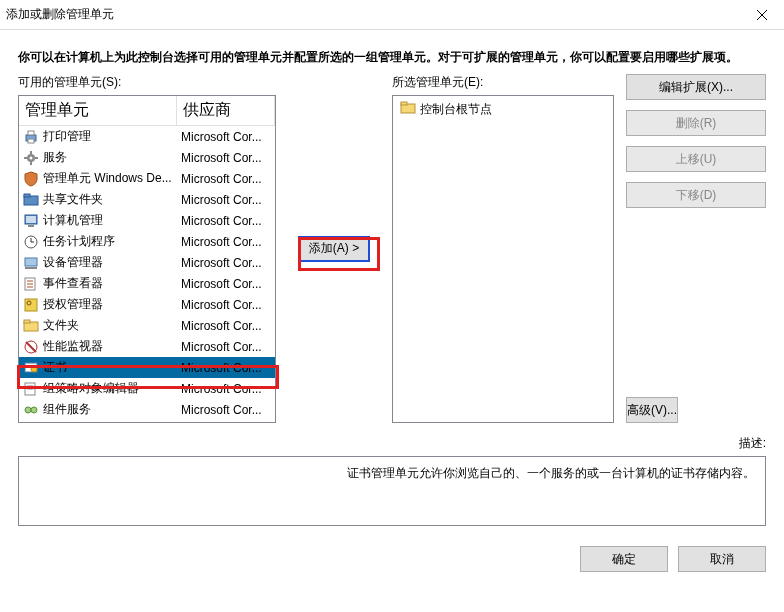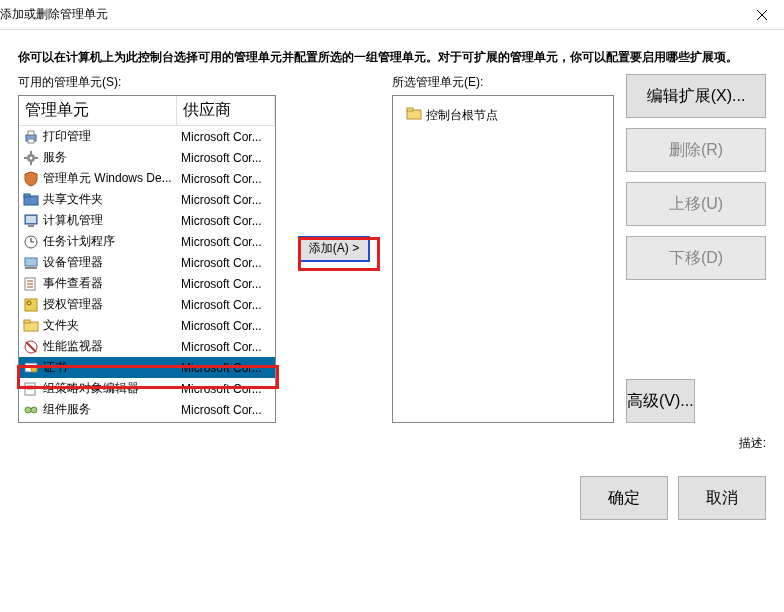--- a/index.html
+++ b/index.html
@@ -9,21 +9,21 @@
       background: #fff;
       width: 784px;
       height: 612px;
       overflow: hidden;
     }
     .titlebar {
       height: 30px;
       display: flex;
       align-items: center;
       justify-content: space-between;
-      padding-left: 0;
+      padding-left: 6px;
       border-bottom: 1px solid #ddd;
     }
     .titlebar .title { font-size: 12px; }
     .close-btn {
       width: 45px;
       height: 30px;
       display: flex;
       align-items: center;
       justify-content: center;
       font-size: 14px;
@@ -80,40 +80,40 @@
       align-items: center;
       justify-content: center;
     }
     .list-row .name { width: 138px; overflow: hidden; text-overflow: ellipsis; }
     .list-row .vendor { flex: 1; overflow: hidden; text-overflow: ellipsis; }
     .selected-box {
       border: 1px solid #828790;
       background: #fff;
       height: 328px;
       width: 222px;
-      padding: 9px;
+      padding: 3px;
     }
     .tree-item {
       display: flex;
       align-items: center;
       height: 20px;
       padding: 0 4px;
       gap: 4px;
     }
     .side-buttons {
       display: flex;
       flex-direction: column;
       gap: 10px;
       width: 140px;
     }
     .btn {
-      height: 44px;
+      height: 26px;
       border: 1px solid #adadad;
       background: #e1e1e1;
-      font-size: 16px;
+      font-size: 12px;
       font-family: inherit;
       cursor: default;
       display: flex;
       align-items: center;
       justify-content: center;
     }
     .btn.disabled {
       color: #888;
       background: #e8e8e8;
     }
@@ -371,20 +371,23 @@
         <div class="spacer"></div>
         <div class="advanced-wrap">
           <button class="btn">高级(V)...</button>
         </div>
       </div>
     </div>
   </div>
 
   <div class="desc-section">
     <span class="label">描述:</span>
+    <div class="desc-box">
+      <span>证书管理单元允许你浏览自己的、一个服务的或一台计算机的证书存储内容。</span>
+    </div>
   </div>
 </div>
 
 <div class="footer">
   <button class="btn">确定</button>
   <button class="btn">取消</button>
 </div>
 
 <div class="cert-highlight"></div>
 

